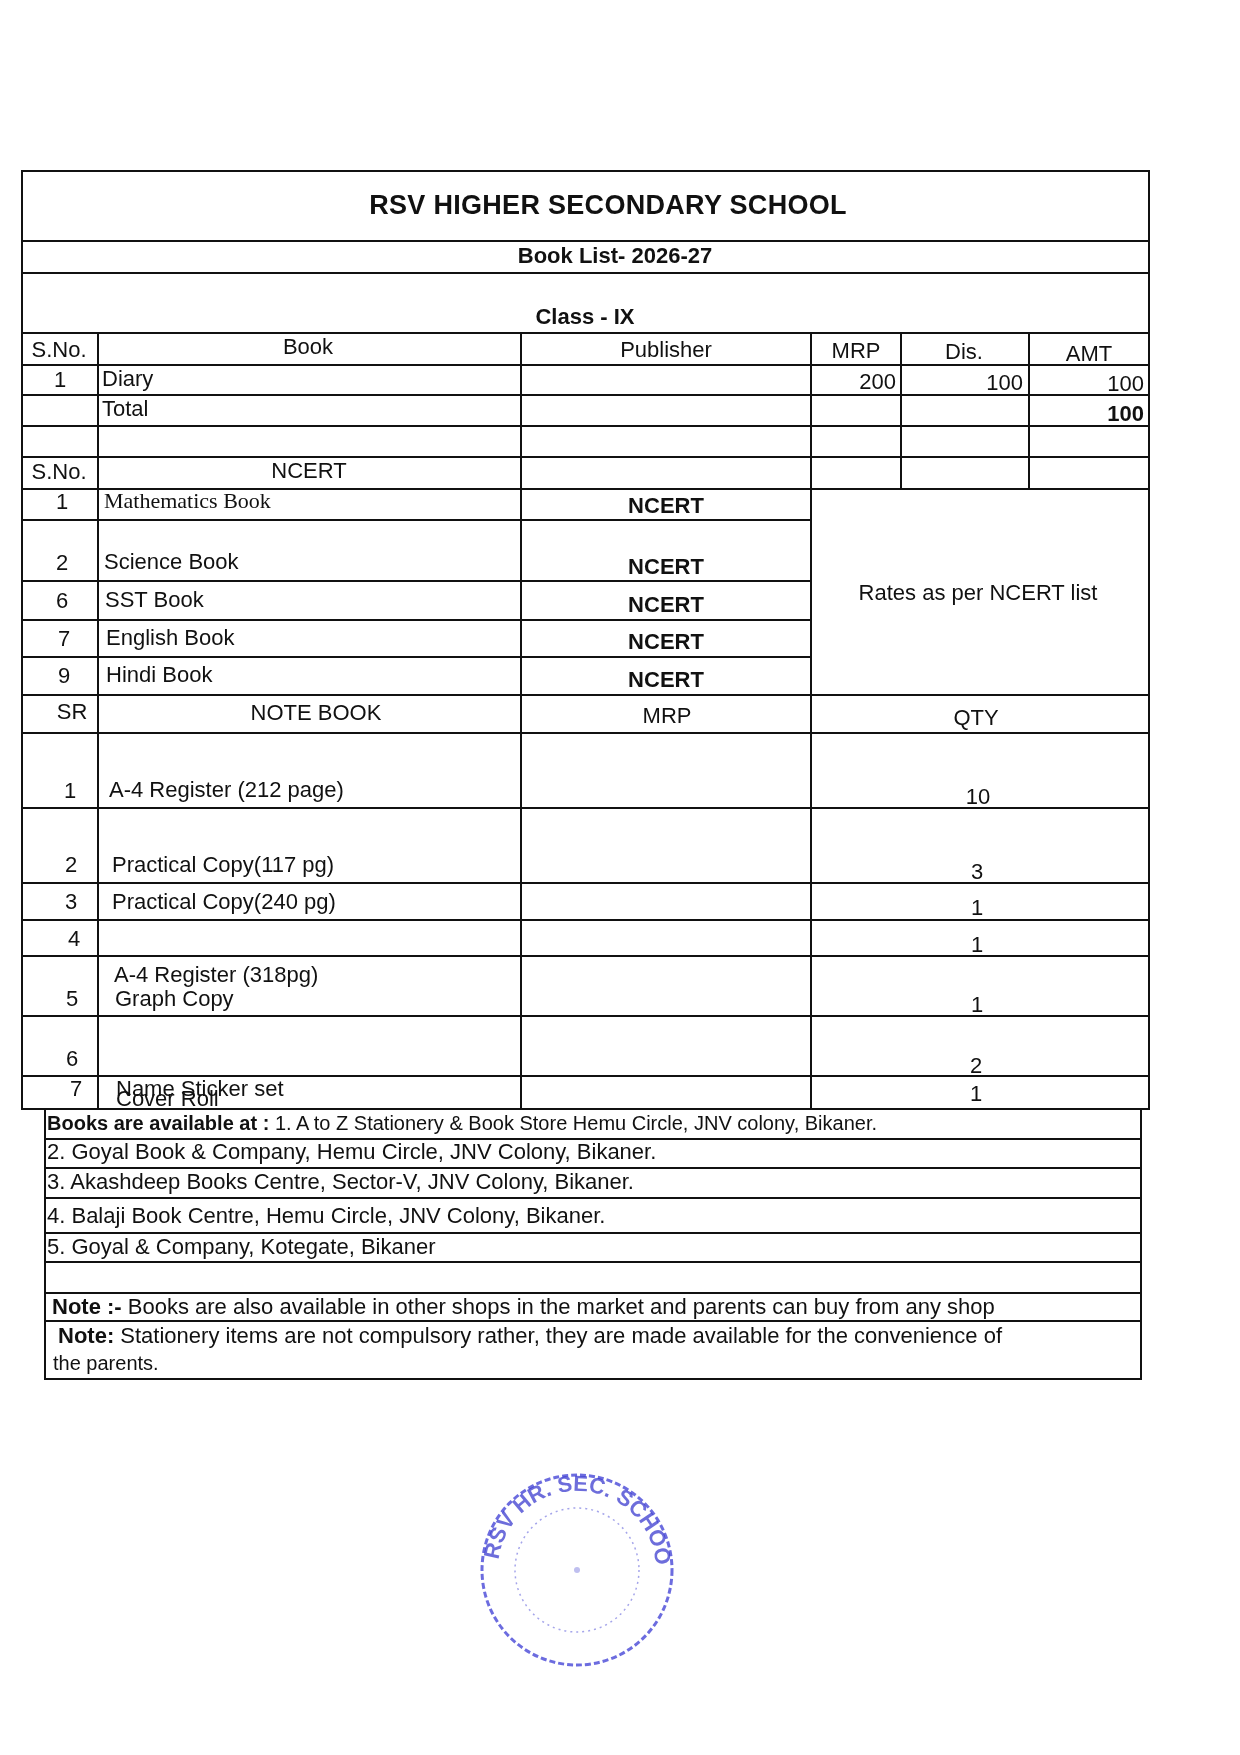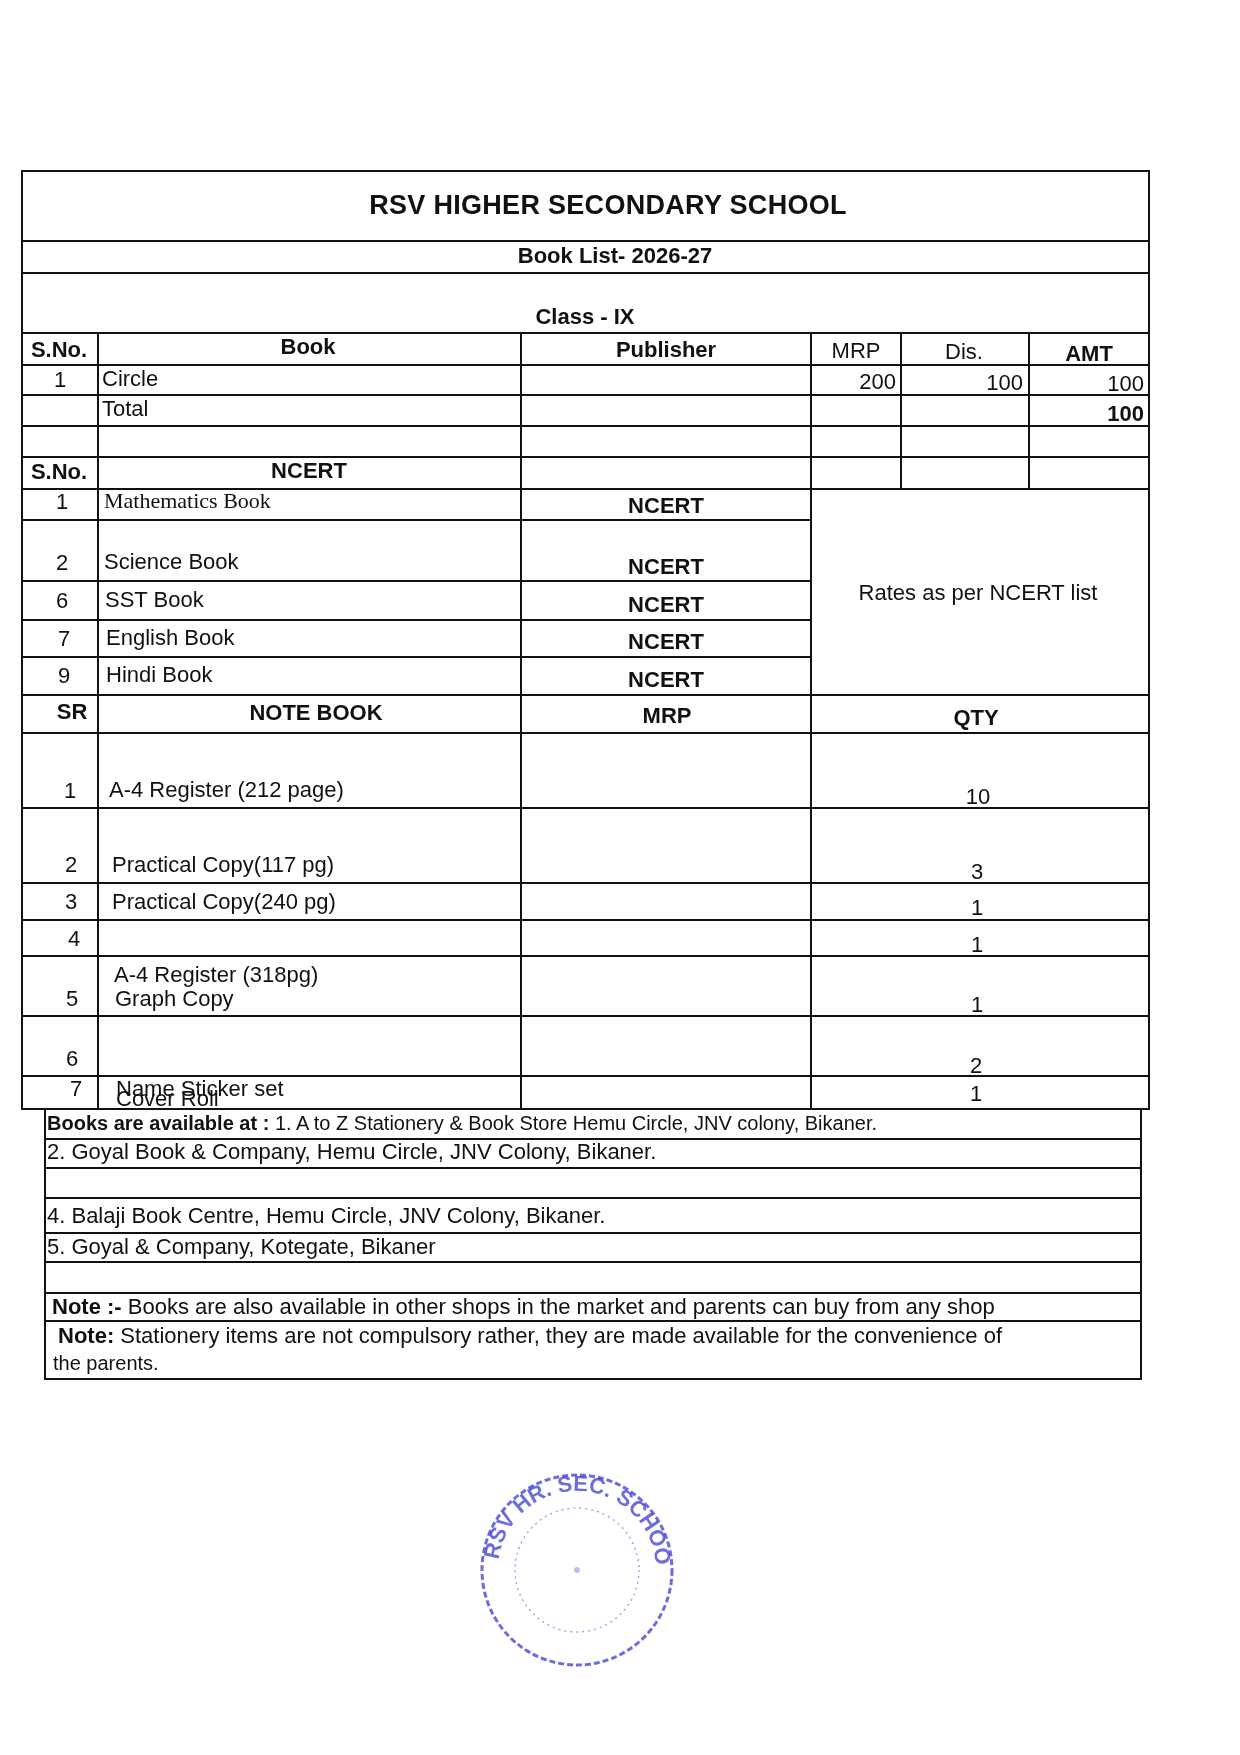--- a/index.html
+++ b/index.html
@@ -12,21 +12,21 @@
   .hline { position: absolute; height: 0; border-top: 2px solid #111; }
   .vline { position: absolute; width: 0; border-left: 2px solid #111; }
 
   .txt { position: absolute; white-space: nowrap; line-height: 1; }
   .c { text-align: center; transform: translateX(-50%); }
   .r { text-align: right; transform: translateX(-100%); }
   .bold { font-weight: bold; }
 
   .title { font-size: 27px; font-weight: bold; letter-spacing: 0.3px; }
   .sub   { font-size: 22px; font-weight: bold; }
-  .hdr   { font-size: 22px; font-weight: bold; }
+  .hdr   { font-size: 22px; font-weight: normal; }
   .cell  { font-size: 22px; }
   .small { font-size: 20px; }
 
   .seal { position: absolute; left: 468px; top: 1470px; width: 218px; height: 200px; }
 </style>
 </head>
 <body>
 
 <div class="page">
 
@@ -53,21 +53,21 @@
 
   <div class="txt c hdr" style="left:59px; top:339px;">S.No.</div>
   <div class="txt c hdr" style="left:308px; top:336px;">Book</div>
   <div class="txt c hdr" style="left:666px; top:339px;">Publisher</div>
   <div class="txt c cell" style="left:856px; top:340px;">MRP</div>
   <div class="txt c cell" style="left:964px; top:341px;">Dis.</div>
   <div class="txt c hdr" style="left:1089px; top:343px;">AMT</div>
 
   <div>
     <div class="txt c cell" style="left:60px; top:369px;">1</div>
-    <div class="txt cell" style="left:102px; top:368px;">Circle</div>
+    <div class="txt cell" style="left:102px; top:368px;">Diary</div>
     <div class="txt r cell" style="left:896px; top:371px;">200</div>
     <div class="txt r cell" style="left:1023px; top:372px;">100</div>
     <div class="txt r cell" style="left:1144px; top:373px;">100</div>
   </div>
 
   <div>
     <div class="txt cell" style="left:102px; top:398px;">Total</div>
     <div class="txt r cell bold" style="left:1144px; top:403px;">100</div>
   </div>
 
@@ -162,20 +162,21 @@
   <div class="hline" style="left:44px; top:1197px; width:1098px;"></div>
   <div class="hline" style="left:44px; top:1232px; width:1098px;"></div>
   <div class="hline" style="left:44px; top:1261px; width:1098px;"></div>
   <div class="hline" style="left:44px; top:1292px; width:1098px;"></div>
   <div class="hline" style="left:44px; top:1320px; width:1098px;"></div>
 
   <div class="txt small" style="left:47px; top:1113px;">
     <span class="bold">Books are available at :</span><span> 1. A to Z Stationery &amp; Book Store Hemu Circle, JNV colony, Bikaner.</span>
   </div>
   <div class="txt cell" style="left:47px; top:1141px;">2. Goyal Book &amp; Company, Hemu Circle, JNV Colony, Bikaner.</div>
+  <div class="txt cell" style="left:47px; top:1171px;">3. Akashdeep Books Centre, Sector-V, JNV Colony, Bikaner.</div>
   <div class="txt cell" style="left:47px; top:1205px;">4. Balaji Book Centre, Hemu Circle, JNV Colony, Bikaner.</div>
   <div class="txt cell" style="left:47px; top:1236px;">5. Goyal &amp; Company, Kotegate, Bikaner</div>
 
   <div class="txt cell" style="left:58px; top:1325px;">
     <span class="bold">Note:</span><span> Stationery items are not compulsory rather, they are made available for the convenience of</span>
   </div>
   <div class="txt cell" style="left:52px; top:1296px;">
     <span class="bold">Note :-</span><span> Books are also available in other shops in the market and parents can buy from any shop</span>
   </div>
   <div class="txt small" style="left:53px; top:1353px;">the parents.</div>

